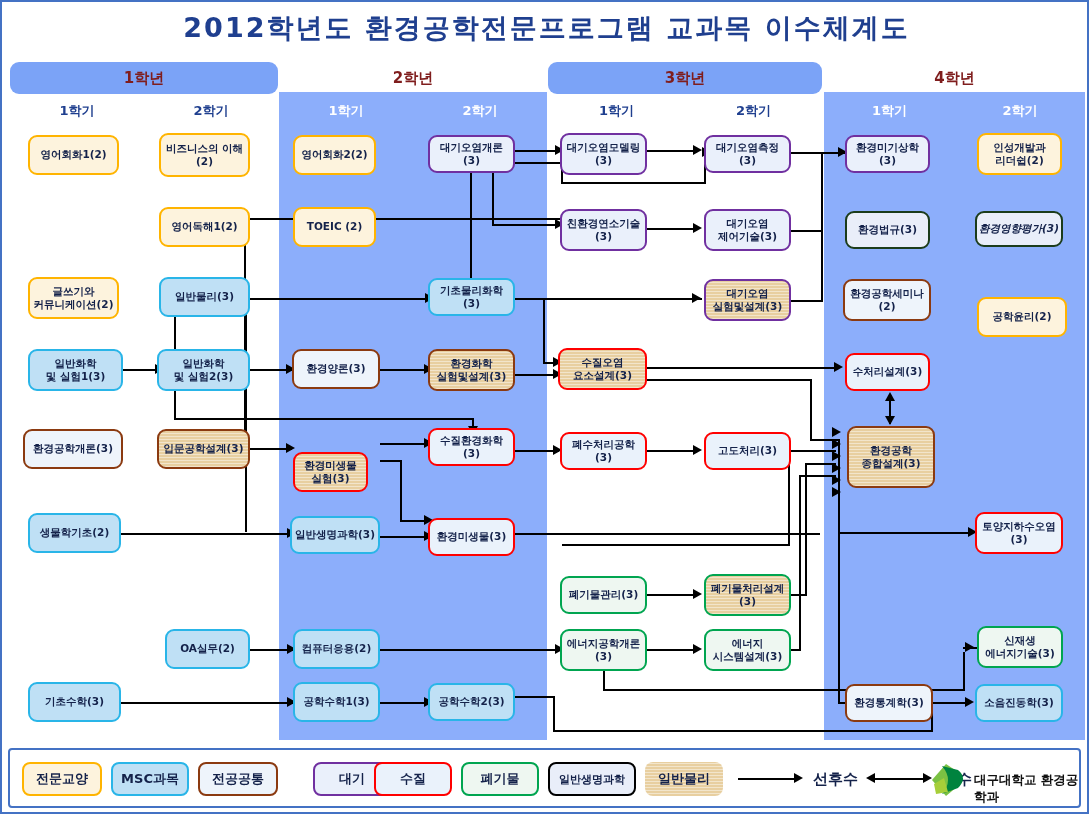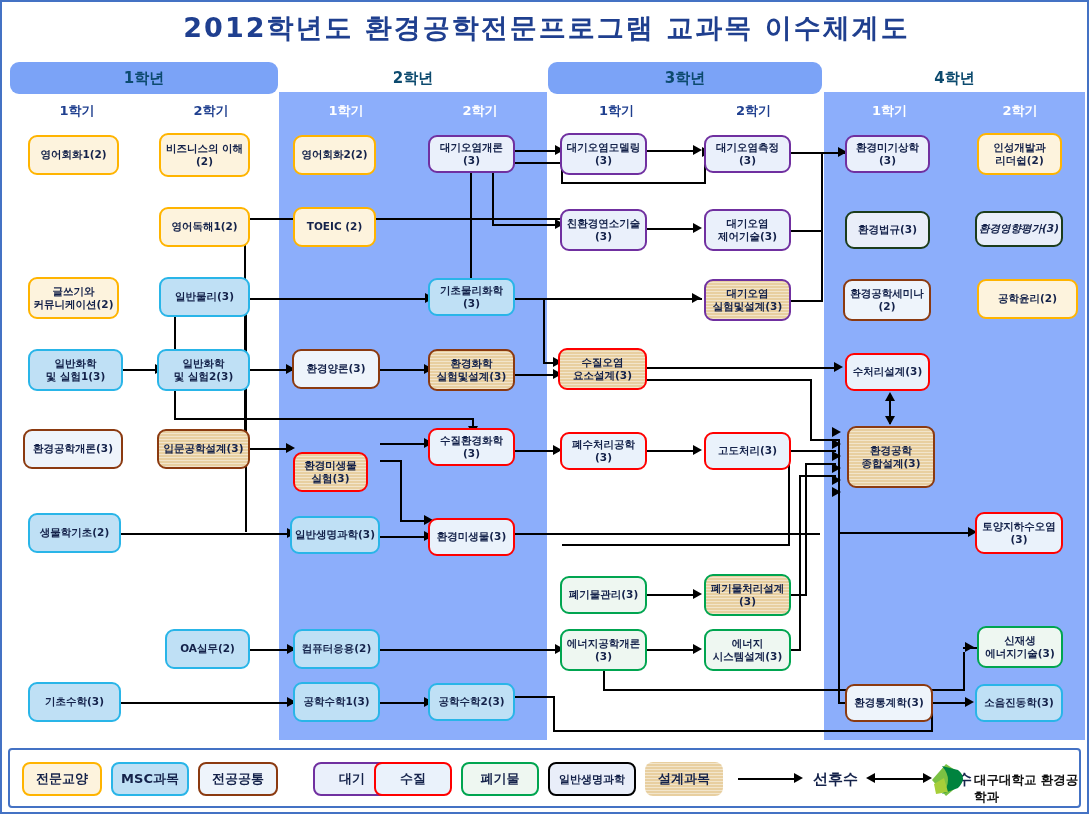--- a/index.html
+++ b/index.html
@@ -10,21 +10,21 @@
   
   #title{position:absolute;left:0;top:8px;width:1089px;text-align:center;
          font-size:27px;font-weight:bold;color:#1f3f8f;letter-spacing:2px;
          font-family:"DejaVu Sans","Liberation Sans",sans-serif;white-space:nowrap;}
 
   
   .yearpanel{position:absolute;top:90px;height:648px;background:#8caefb;}
 
   
   .yearhdr{position:absolute;top:60px;height:32px;line-height:32px;text-align:center;
-           font-size:15px;font-weight:bold;color:#0c4a6e;}
+           font-size:15px;font-weight:bold;color:#7f1d1d;}
   .yearhdr.filled{background:#7ba3f7;border-radius:9px;}
 
   
   .semhdr{position:absolute;top:96px;height:26px;line-height:26px;text-align:center;
           font-size:13px;font-weight:bold;color:#1f3f8f;}
   .semhdr.onblue{color:#ffffff;}
 
   
   .node{position:absolute;box-sizing:border-box;border-radius:9px;
         display:flex;align-items:center;justify-content:center;text-align:center;
@@ -387,21 +387,21 @@
   <div class="node cat-major" style="left:843px;top:682px;width:88px;height:38px;">
       <span>환경통계학(3)</span>
     </div>
 
   <div class="node cat-gen" style="left:975px;top:131px;width:85px;height:42px;">
       <span>인성개발과<br>리더쉽(2)</span>
     </div>
   <div class="node cat-eia" style="left:973px;top:209px;width:88px;height:36px;font-style:italic;">
       <span>환경영향평가(3)</span>
     </div>
-  <div class="node cat-gen" style="left:975px;top:277px;width:101px;height:40px;">
+  <div class="node cat-gen" style="left:975px;top:295px;width:90px;height:40px;">
       <span>공학윤리(2)</span>
     </div>
   <div class="node cat-water" style="left:973px;top:510px;width:88px;height:42px;">
       <span>토양지하수오염<br>(3)</span>
     </div>
   <div class="node cat-waste" style="left:975px;top:624px;width:86px;height:42px;">
       <span>신재생<br>에너지기술(3)</span>
     </div>
   <div class="node cat-msc" style="left:973px;top:682px;width:88px;height:38px;">
       <span>소음진동학(3)</span>
@@ -423,21 +423,21 @@
     <div class="lgbox cat-water" style="left:364px;width:78px;">
         <span>수질</span>
       </div>
     <div class="lgbox cat-waste" style="left:451px;width:78px;">
         <span>폐기물</span>
       </div>
     <div class="lgbox" style="left:538px;width:88px;background:#e9eef9;border-color:#000000;font-size:11px;">
         <span>일반생명과학</span>
       </div>
     <div class="lgbox design" style="left:635px;width:78px;border-color:transparent;">
-        <span>설계과목</span>
+        <span>일반물리</span>
       </div>
 
     <div class="ln lnh" style="left:728px;top:28px;width:60px;"></div>
     <div class="arrow ar-r" style="left:784px;top:23px;"></div>
     <div class="lgtext" style="left:803px;">선후수</div>
 
     <div class="ln lnh" style="left:862px;top:28px;width:56px;"></div>
     <div class="arrow ar-r" style="left:913px;top:23px;"></div>
     <div class="arrow" style="left:856px;top:23px;border-top:5px solid transparent;border-bottom:5px solid transparent;border-right:9px solid #000;"></div>
     <div class="lgtext" style="left:932px;">병수</div>

